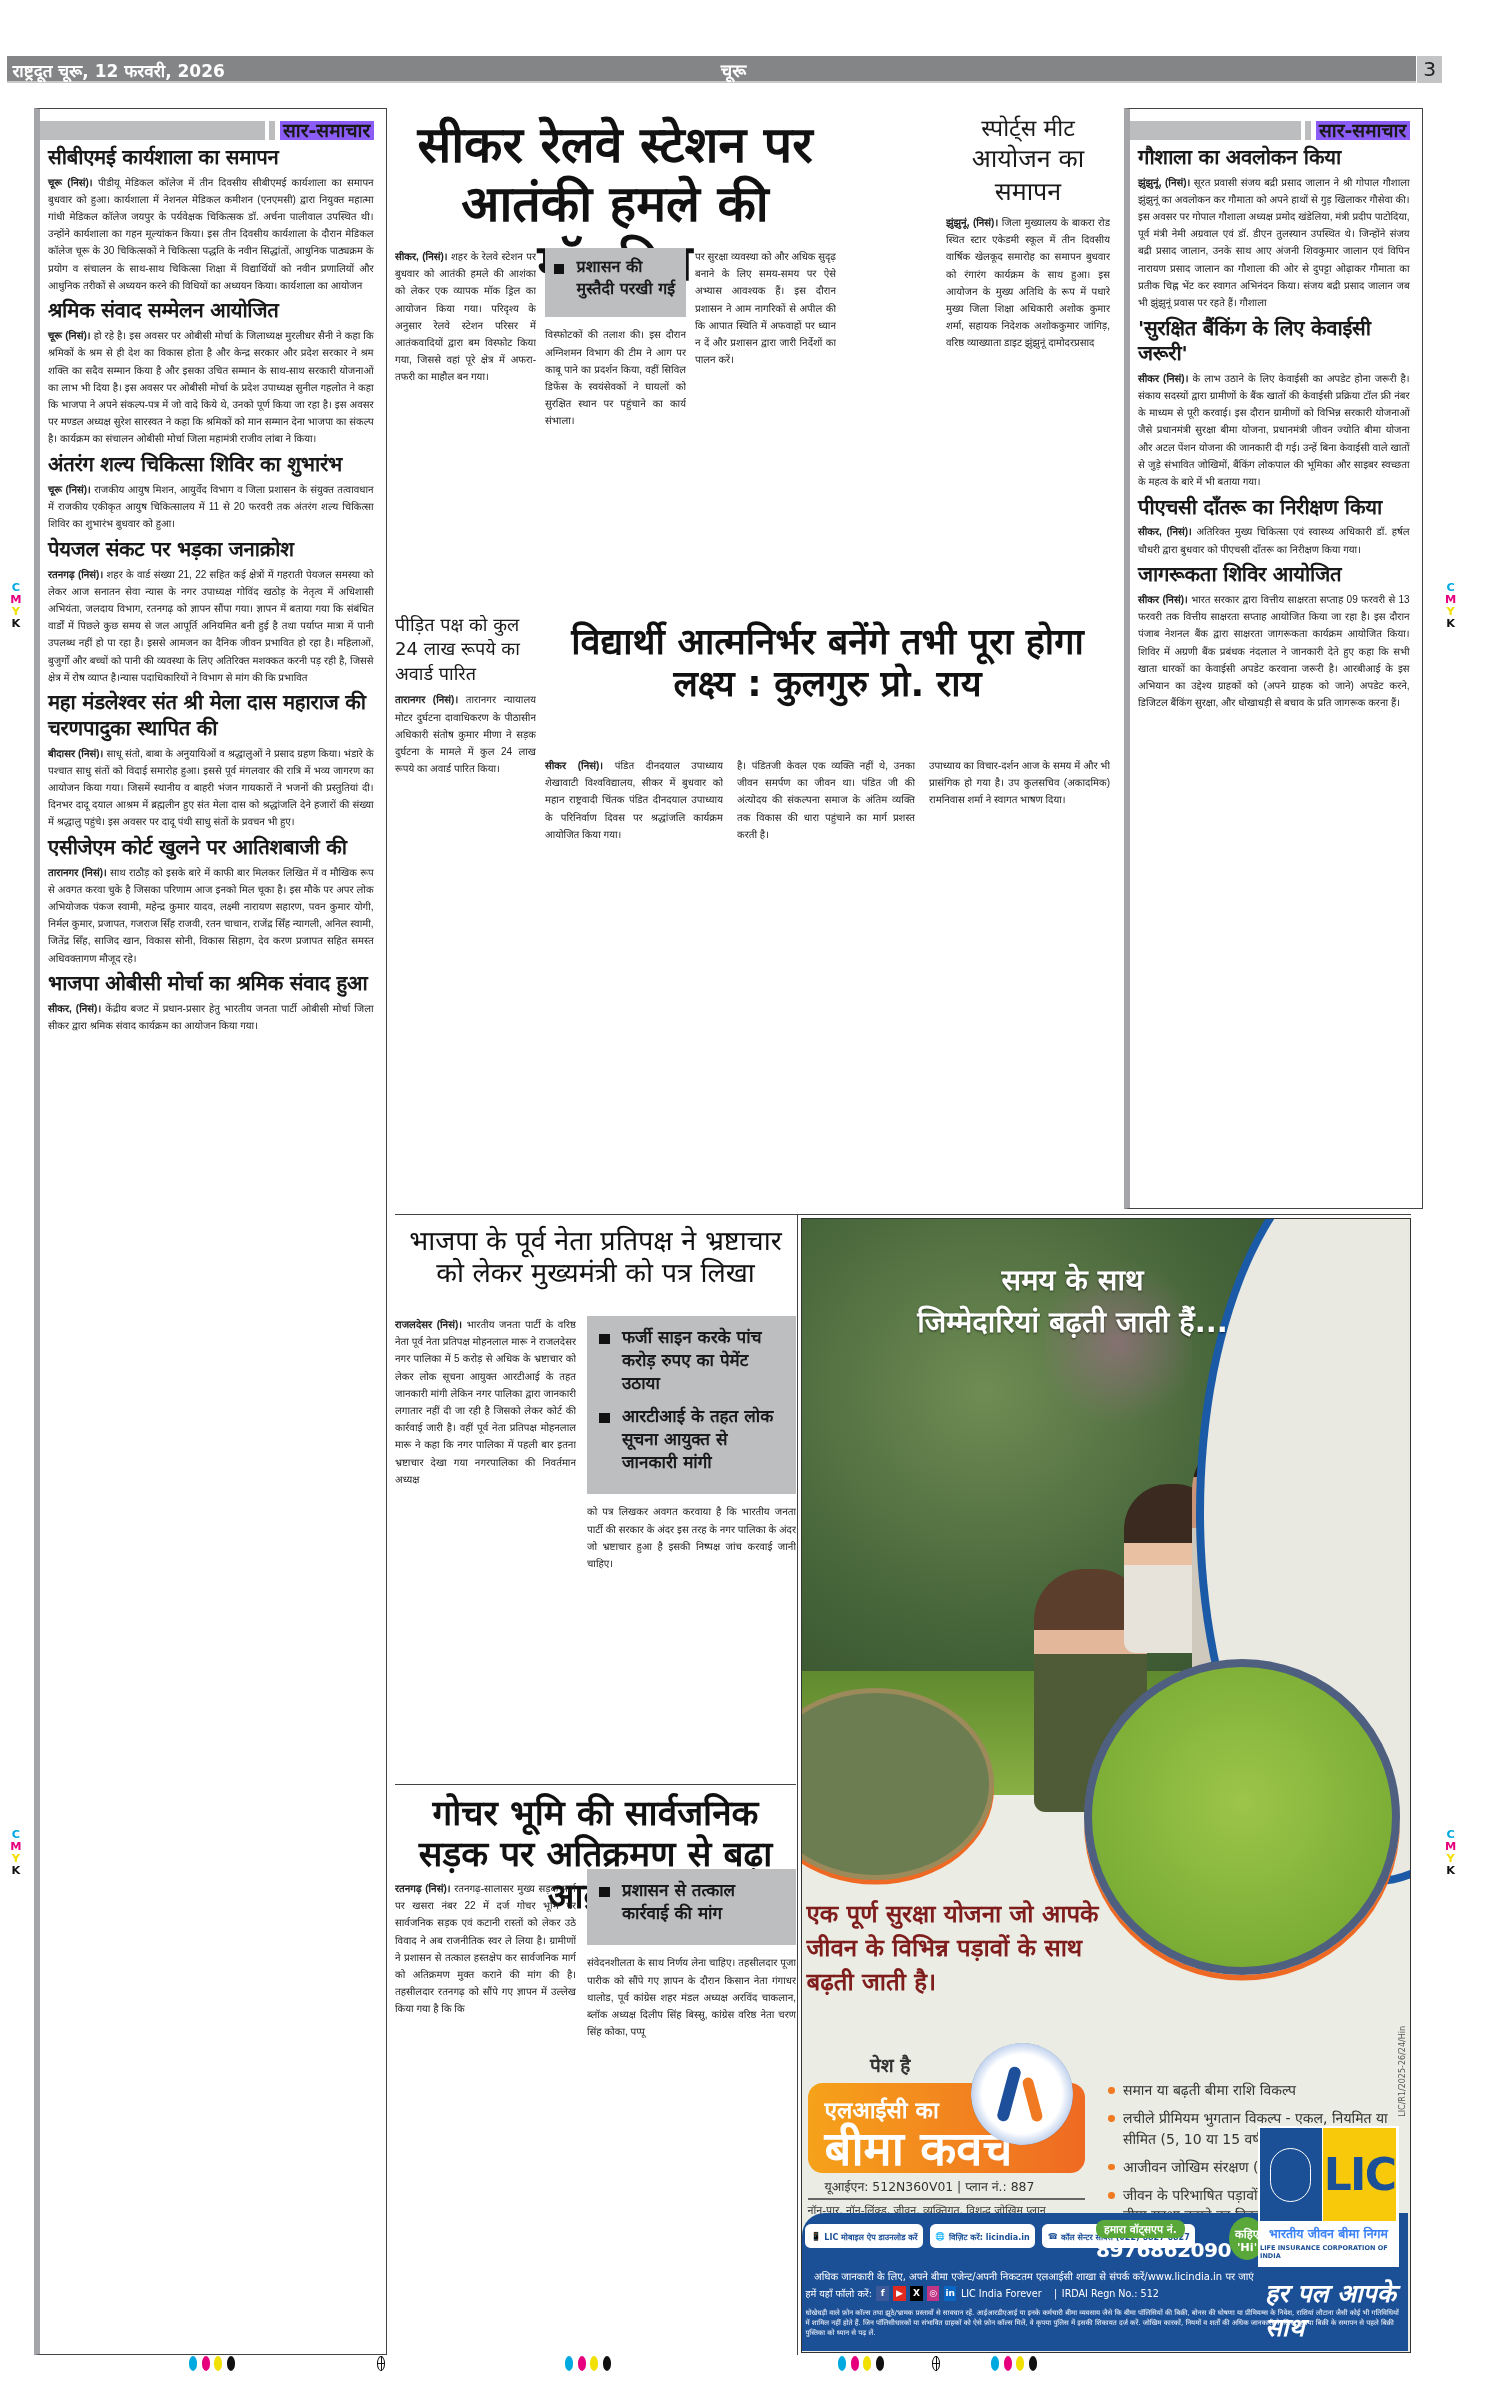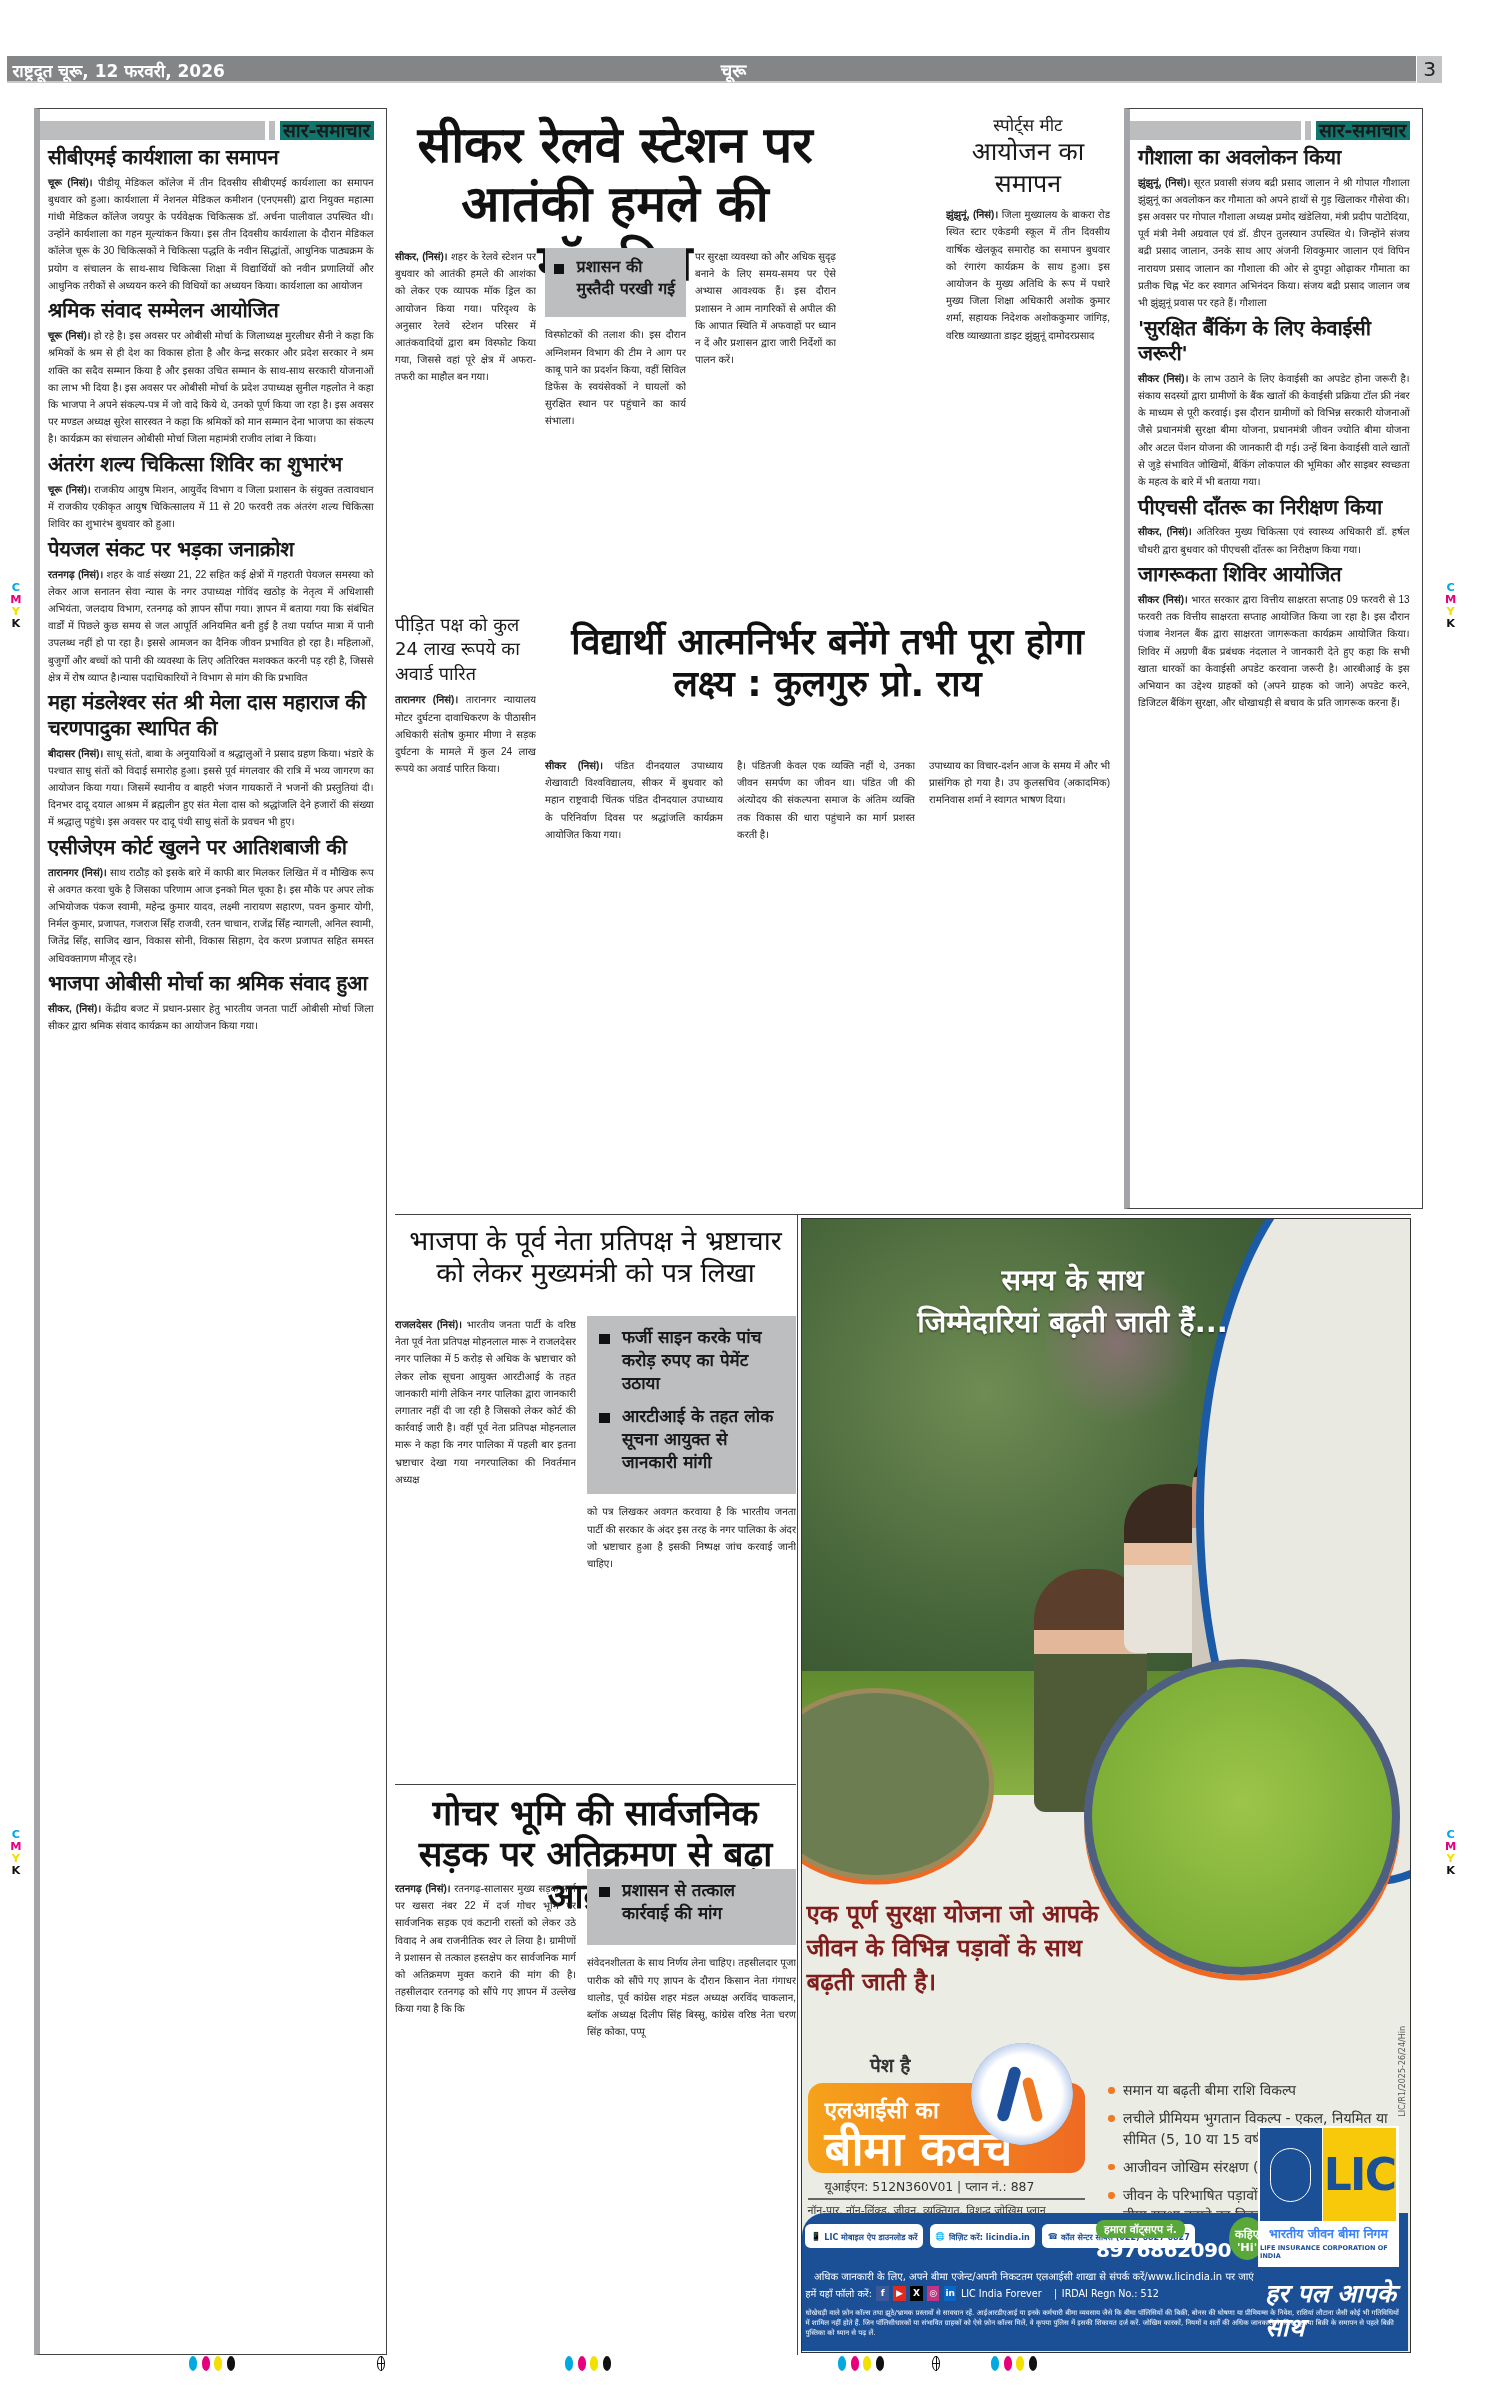--- a/index.html
+++ b/index.html
@@ -9,21 +9,21 @@
   .masthead { position: absolute; left: 6.8px; top: 56px; width: 1409px; height: 27px; background: #848587; border-bottom: 2.3px solid #c9c9c9; color: #fff; }
   .masthead .date { position: absolute; left: 5.6px; top: 3.4px; font-size: 17px; font-weight: bold; }
   .masthead .city { position: absolute; left: 714px; top: 2.3px; font-size: 18px; font-weight: bold; text-align: center; }
   .pagenum { position: absolute; left: 1417px; top: 56px; width: 25.4px; height: 27px; background: #c3c4c6; color: #222; font-size: 20.3px; text-align: center; line-height: 27px; }
 
   .col { position: absolute; overflow: hidden; }
   .boxed { border: 1.1px solid #444; border-left: 6.8px solid #a4a5a8; padding: 0 12.4px 0 8px; }
   .sar-bar { display: flex; gap: 4.5px; margin-top: 12.4px; margin-left: -8px; height: 19px; }
   .sar-bar .b1 { flex: 1; background: #bcbdbf; }
   .sar-bar .b2 { width: 5.6px; background: #bcbdbf; }
-  .sar-bar .lbl { background: #0f766e; font-size: 19px; font-weight: bold; padding: 0 3.4px; line-height: 19px; }
+  .sar-bar .lbl { background: #8b5cf6; font-size: 19px; font-weight: bold; padding: 0 3.4px; line-height: 19px; }
 
   .head-sm { font-size: 20.3px; font-weight: bold; line-height: 1.25; margin: 4.5px 0 3.4px; letter-spacing: -0.3px; }
   .body { font-family: "Liberation Sans", sans-serif; font-size: 10px; line-height: 1.72; text-align: justify; color: #222; }
   .body b { font-weight: bold; }
 
   .head-xl { position: absolute; font-family: "DejaVu Sans", sans-serif; font-weight: bold; color: #111; text-align: center; line-height: 1.18; }
   .highlight { background: #bdbec0; padding: 10.2px 12.4px; font-size: 17px; line-height: 1.35; font-weight: bold; }
   .highlight .sq { display: inline-block; width: 10.2px; height: 10.2px; background: #111; margin-right: 12.4px; vertical-align: middle; }
   .hl-item { display: flex; align-items: flex-start; margin-bottom: 10.2px; }
   .hl-item .sq { flex: none; margin-top: 8px; }
@@ -154,21 +154,21 @@
         <span>प्रशासन की मुस्तैदी परखी गई</span>
       </div>
   </div>
   <p class="body" style="margin-top:9px;">विस्फोटकों की तलाश की। इस दौरान अग्निशमन विभाग की टीम ने आग पर काबू पाने का प्रदर्शन किया, वहीं सिविल डिफेंस के स्वयंसेवकों ने घायलों को सुरक्षित स्थान पर पहुंचाने का कार्य संभाला।</p>
 </div>
 <div class="col" style="left:695px; top:248px; width:141px; height:356px;">
   <p class="body">पर सुरक्षा व्यवस्था को और अधिक सुदृढ़ बनाने के लिए समय-समय पर ऐसे अभ्यास आवश्यक हैं। इस दौरान प्रशासन ने आम नागरिकों से अपील की कि आपात स्थिति में अफवाहों पर ध्यान न दें और प्रशासन द्वारा जारी निर्देशों का पालन करें।</p>
 </div>
 
 <div class="col" style="left:946px; top:108px; width:164px; height:497px;">
-  <div style="font-size:17px; text-align:center; line-height:1.3; margin-top:5.6px;">स्पोर्ट्स मीट</div>
+  <div style="font-size:23px; text-align:center; line-height:1.3; margin-top:5.6px;">स्पोर्ट्स मीट</div>
   <div style="font-size:25px; text-align:center; line-height:1.3;">आयोजन का समापन</div>
   <p class="body" style="margin-top:5.6px;"><b>झुंझुनूं, (निसं)।</b> <span>जिला मुख्यालय के बाकरा रोड स्थित स्टार एकेडमी स्कूल में तीन दिवसीय वार्षिक खेलकूद समारोह का समापन बुधवार को रंगारंग कार्यक्रम के साथ हुआ। इस आयोजन के मुख्य अतिथि के रूप में पधारे मुख्य जिला शिक्षा अधिकारी अशोक कुमार शर्मा, सहायक निदेशक अशोककुमार जांगिड़, वरिष्ठ व्याख्याता डाइट झुंझुनूं दामोदरप्रसाद</span></p>
 </div>
 
 <div class="vrule" style="left:1124px; top:108px; height:1084px;"></div>
 
 <div class="col" style="left:395px; top:613px; width:141px; height:599px;">
   <div style="font-size:18px; line-height:1.35; margin-bottom:5.6px;">पीड़ित पक्ष को कुल 24 लाख रूपये का अवार्ड पारित</div>
   <p class="body"><b>तारानगर (निसं)।</b> <span>तारानगर न्यायालय मोटर दुर्घटना दावाधिकरण के पीठासीन अधिकारी संतोष कुमार मीणा ने सड़क दुर्घटना के मामले में कुल 24 लाख रूपये का अवार्ड पारित किया।</span></p>
 </div>

